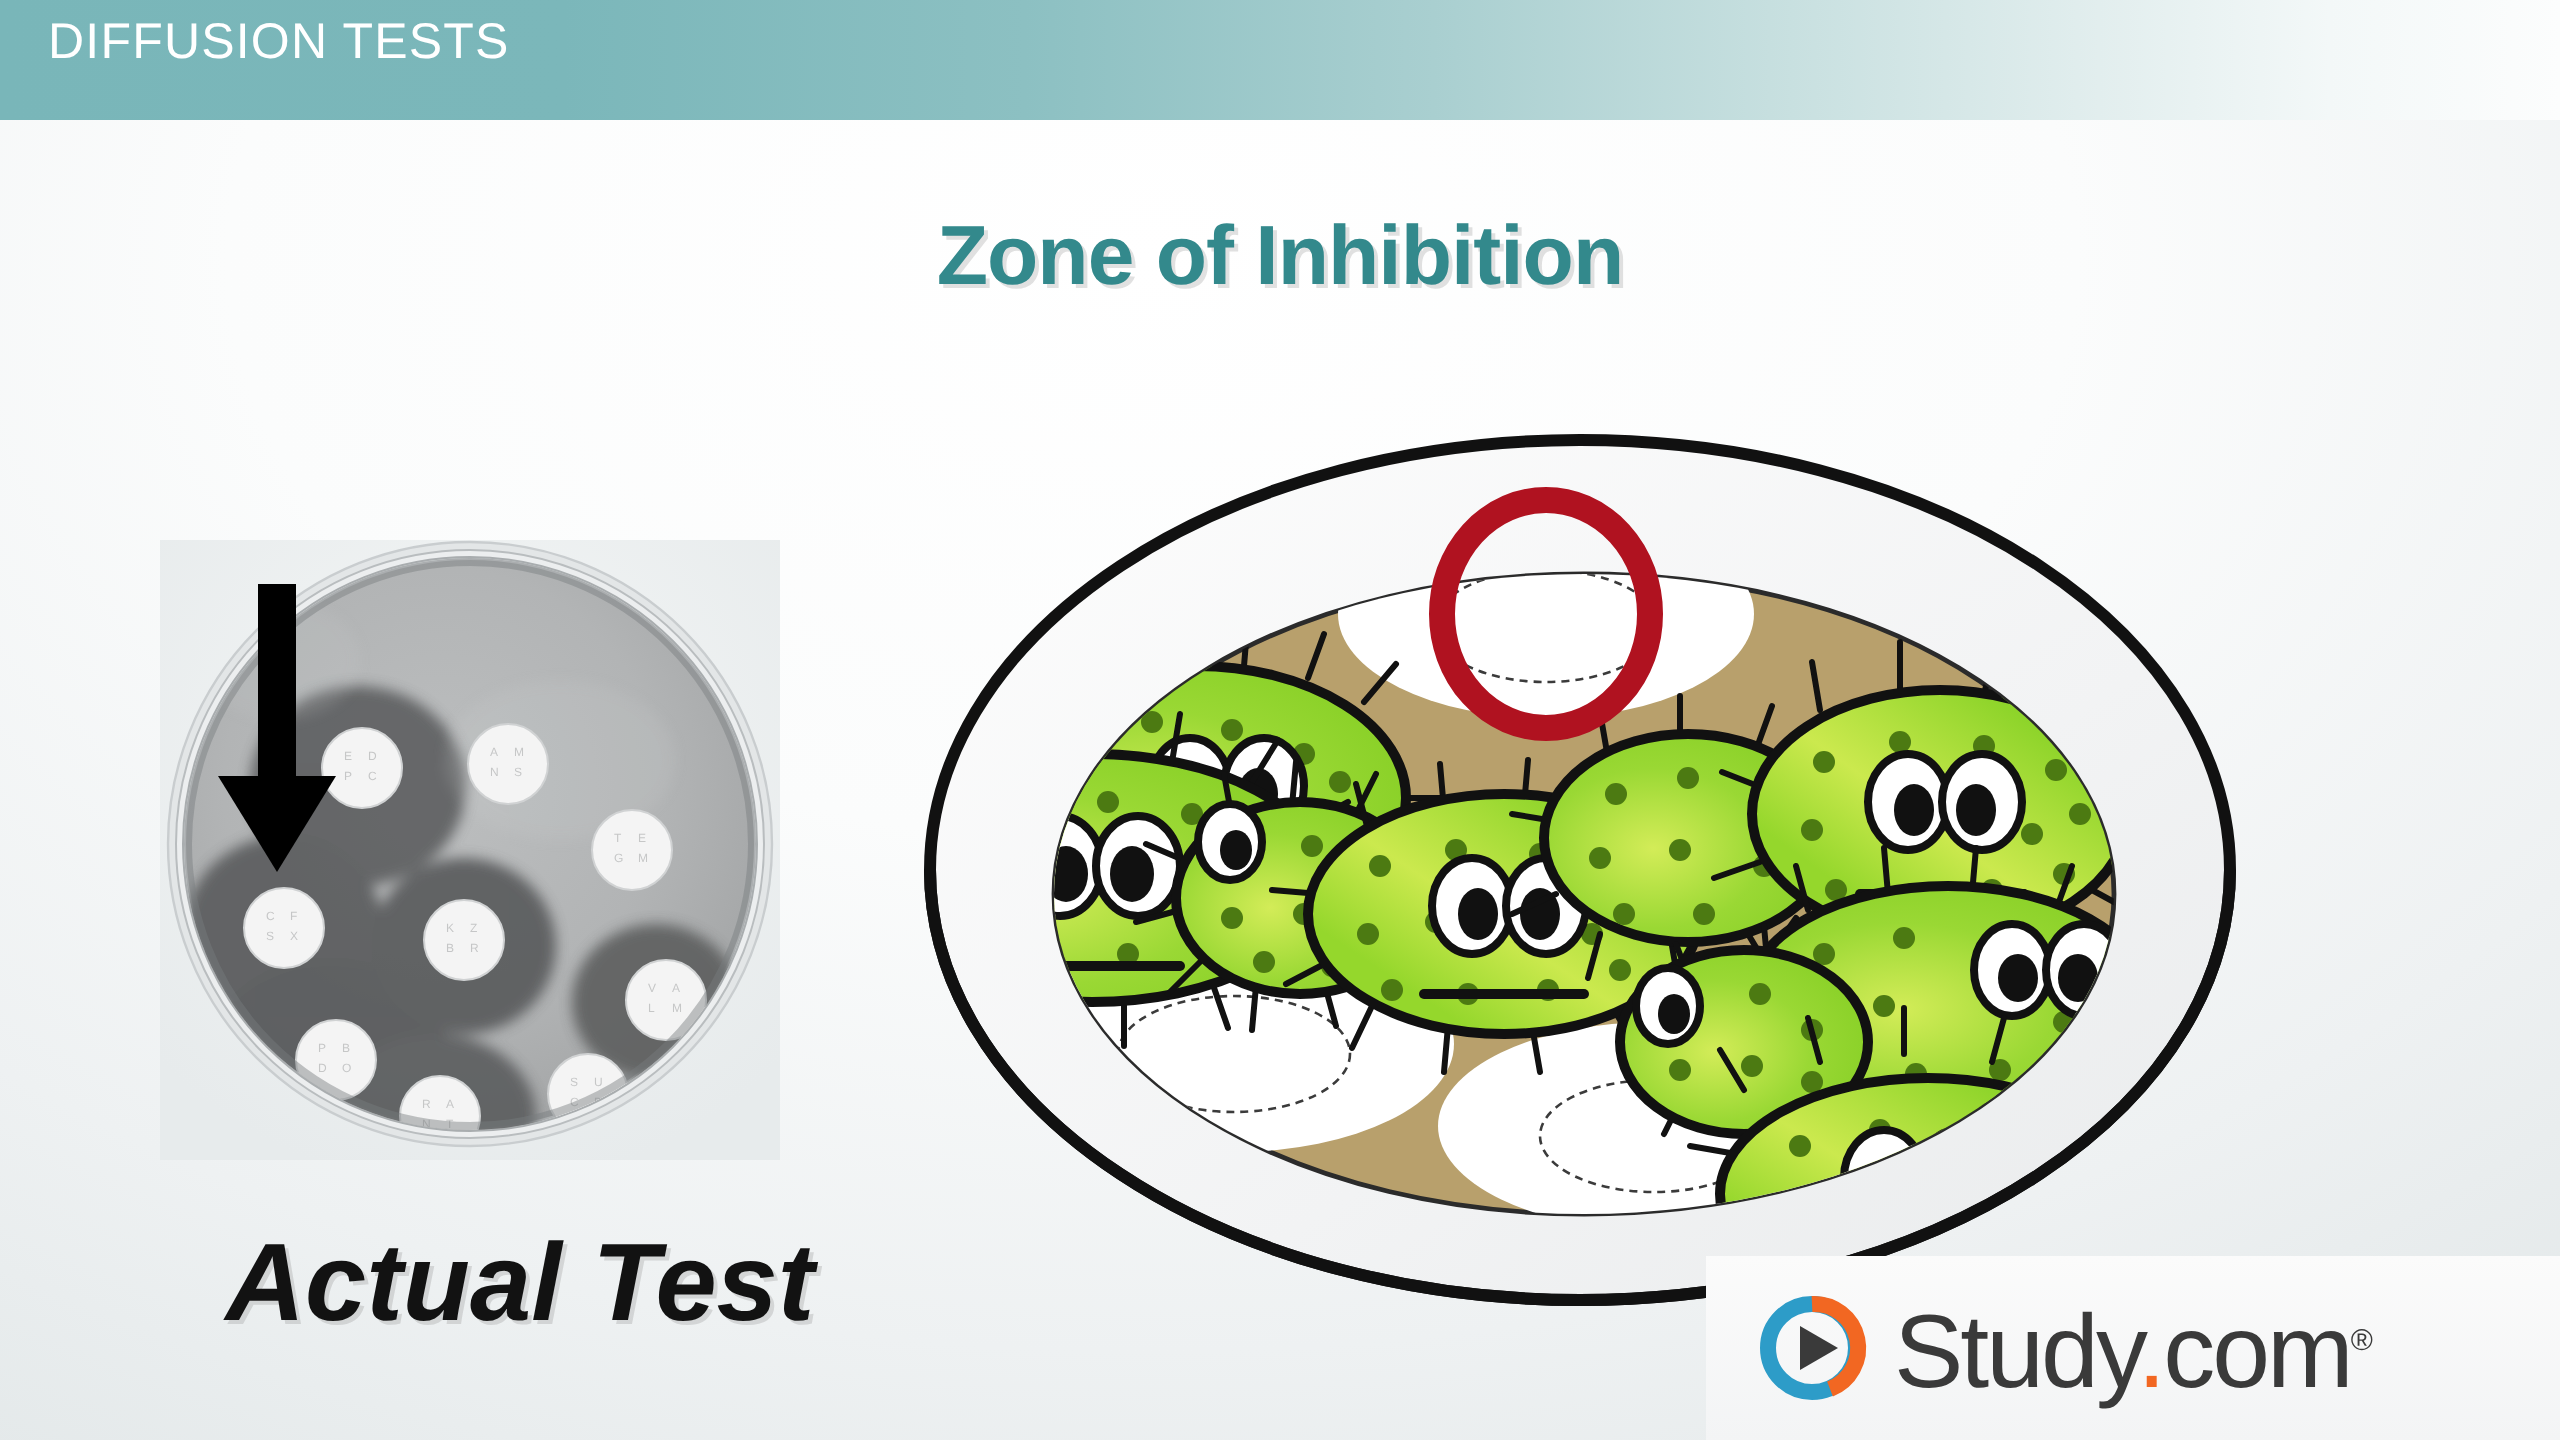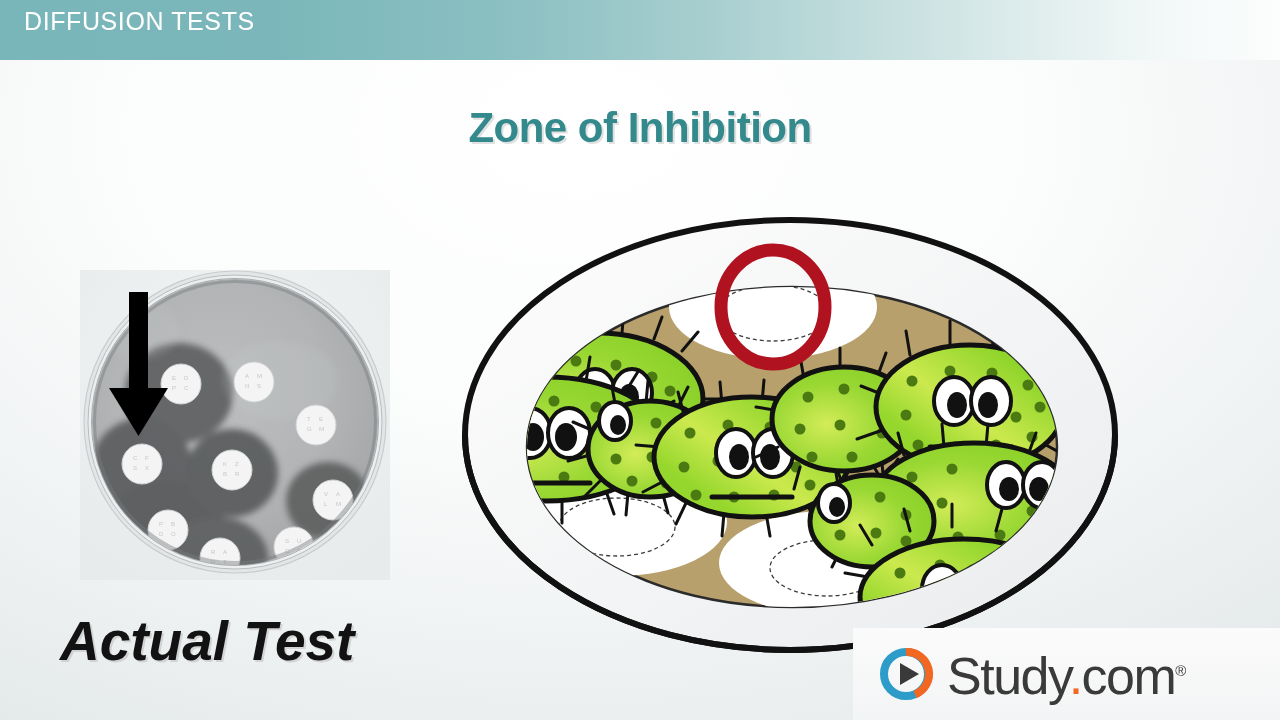--- a/index.html
+++ b/index.html
@@ -83,20 +83,21 @@
     left: 20px;
     top: 15px;
     width: 310px;
     height: 310px;
   }
   #actual-test-caption {
     position: absolute;
     left: 0;
     top: 355px;
     width: 400px;
+    text-align: center;
     font-size: 55px;
     line-height: 62px;
     font-weight: bold;
     font-style: italic;
     color: #121212;
     font-family: "Liberation Sans", sans-serif;
     text-shadow: 2px 2px 0 rgba(150,150,150,0.3);
   }
 
   

